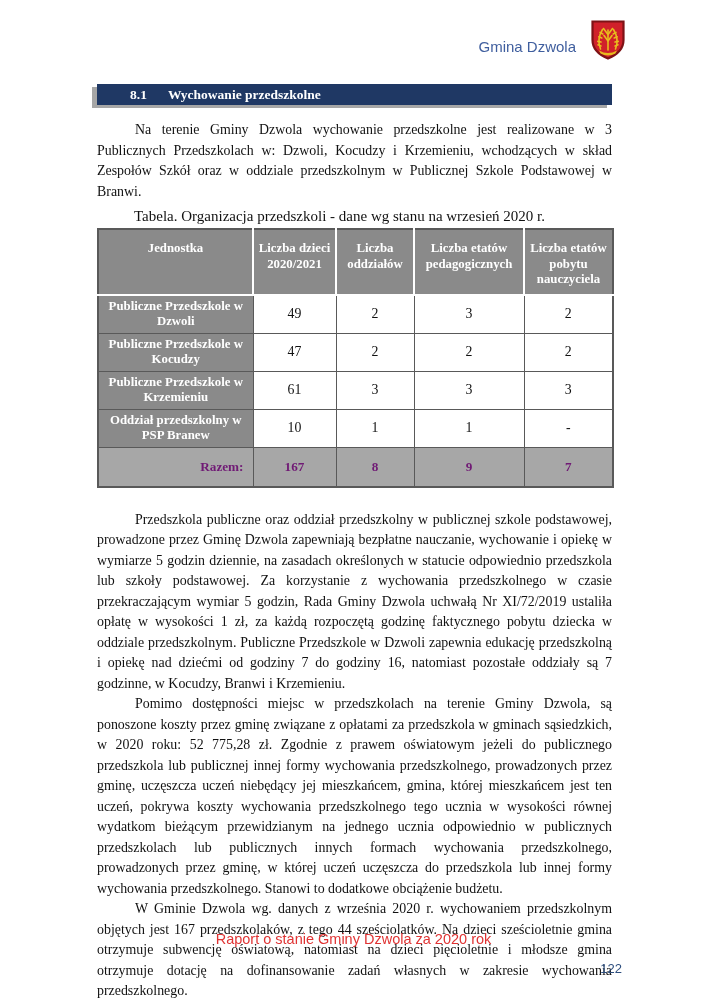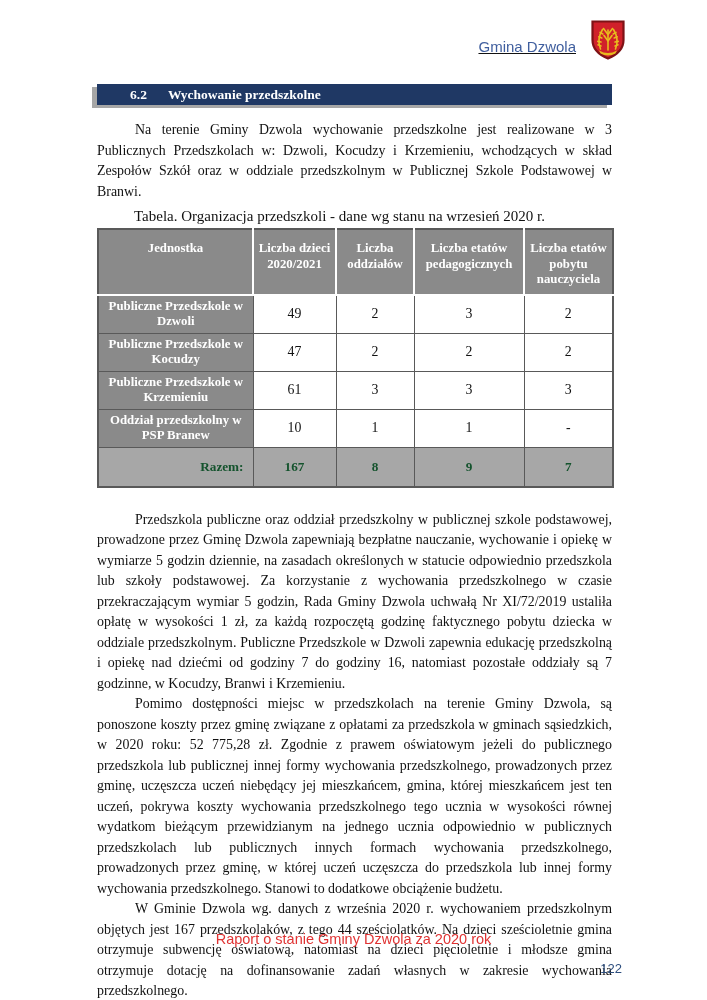--- a/index.html
+++ b/index.html
@@ -15,21 +15,20 @@
     margin: 0 auto;
   }
   
   .page-header {
     position: absolute;
     top: 20px;
     right: 82px;
     display: flex;
     align-items: flex-end;
     gap: 15px;
-    text-decoration: underline;
   }
   .brand-text {
     font-family: "Liberation Sans", sans-serif;
     font-size: 15px;
     color: #3f5e9e;
     padding-bottom: 5px;
   }
   .crest { display: block; }
   
   .content {
@@ -93,21 +92,21 @@
   .org-table td.row-label {
     background: #8a8a8a;
     color: #ffffff;
     font-weight: bold;
     font-size: 12.8px;
     line-height: 15.5px;
     margin-left: 28px;
   }
   .org-table tr.total-row td {
     background: #a7a7a7;
-    color: #14532d;
+    color: #701a75;
     font-weight: bold;
     font-size: 13.2px;
     padding: 11px 2px;
     font-family: Liberation Serif, serif;
   }
   .org-table tr.total-row td.row-label {
     background: #a7a7a7;
     text-align: right;
     padding-right: 9px;
     font-size: 13.2px;
@@ -150,21 +149,21 @@
         <path d="M24.5 29 C27 23 26.5 16 22.5 9.5"></path>
         <path d="M24 26 l3 -1.2 M24 22 l3.2 -0.6 M23.2 18 l3 -1.2 M22.2 14 l2.8 -1.6"></path>
       </g>
       <path d="M8 30.5 q9 5 18 0 l-1.6 3 q-7.4 3.8 -14.8 0 Z" fill="#e7bc1e"></path>
     </svg>
   </div>
 
   <div class="content">
 
     <div class="section-heading">
-      <span>6.2</span>
+      <span>8.1</span>
       <span>Wychowanie przedszkolne</span>
     </div>
 
     <p class="para">Na terenie Gminy Dzwola wychowanie przedszkolne jest realizowane w 3 Publicznych Przedszkolach w: Dzwoli, Kocudzy i Krzemieniu, wchodzących w skład Zespołów Szkół oraz w oddziale przedszkolnym w Publicznej Szkole Podstawowej w Branwi.</p>
 
     <div class="caption">Tabela. Organizacja przedszkoli - dane wg stanu na wrzesień 2020 r.</div>
 
     <table class="org-table">
       <colgroup>
         <col style="width:155px">

